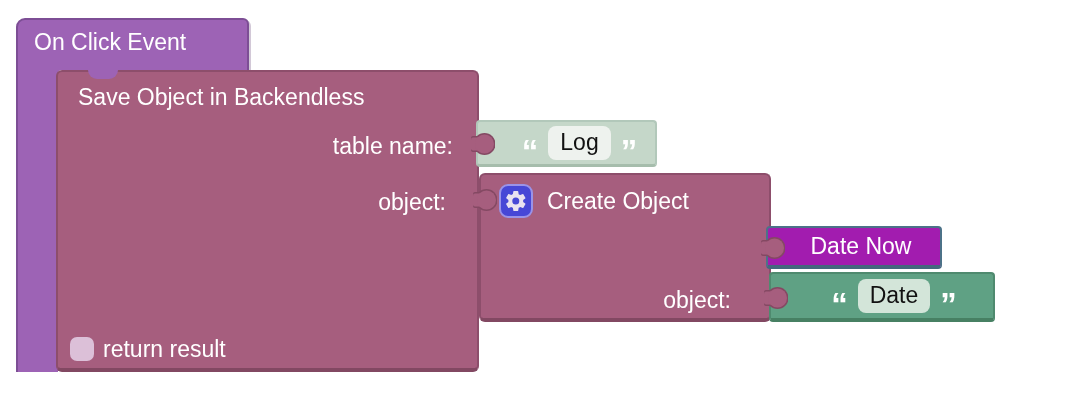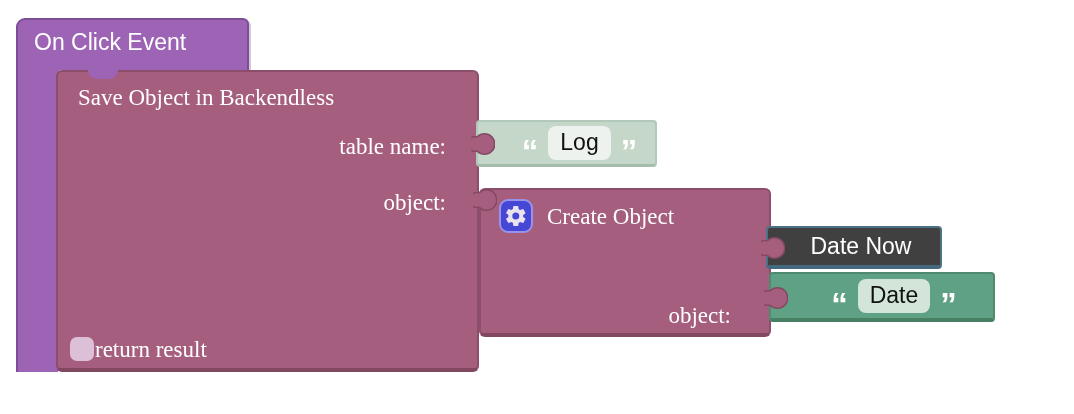--- a/index.html
+++ b/index.html
@@ -25,31 +25,31 @@
   .onclick-label { position: absolute; left: 34px; top: 31px; }
 
   
   .block {
     position: absolute; border-radius: 6px;
   }
   .mauve {
     background: #a65e7e; border: 2px solid #8d4e6b; border-bottom: 4px solid #824862;
   }
   .block-save { left: 56px; top: 70px; width: 423px; height: 302px; }
-  .block-create { left: 479px; top: 188px; width: 292px; height: 149px; }
+  .block-create { left: 479px; top: 173px; width: 292px; height: 149px; }
 
   .block-log {
     left: 476px; top: 120px; width: 181px; height: 47px;
     background: #c5d7c9; border: 2px solid #b2c8ba; border-bottom: 3px solid #a6bdac;
     border-radius: 4px; display: flex; align-items: center; justify-content: center;
     gap: 10px; padding-left: 26px;
   }
   .block-datenow {
     left: 766px; top: 226px; width: 176px; height: 43px;
-    background: #404040; border: 2px solid #4c7288; border-bottom: 4px solid #44687e;
+    background: #a21caf; border: 2px solid #4c7288; border-bottom: 4px solid #44687e;
     border-radius: 4px; display: flex; align-items: center; justify-content: center;
     padding-left: 14px;
   }
   .block-howdy {
     left: 769px; top: 272px; width: 226px; height: 50px;
     background: #5fa184; border: 2px solid #4f8a6f; border-bottom: 4px solid #478063;
     border-radius: 4px; display: flex; align-items: center; justify-content: center;
     gap: 10px; padding-left: 24px;
   }
 
@@ -67,26 +67,26 @@
   
   .knob { position: absolute; width: 24px; height: 30px; }
   .ko { fill: #844963; }
   .kf { fill: #a65e7e; }
   .knob-log    { left: 471px; top: 129px; }
   .knob-object { left: 473px; top: 185px; }
   .knob-ts     { left: 761px; top: 233px; }
   .knob-msg    { left: 764px; top: 283px; }
 
   
-  .row { position: absolute; display: flex; align-items: center; font-family: Liberation Serif, serif; }
+  .row { position: absolute; display: flex; align-items: center; }
   .row-right { justify-content: flex-end; }
   .save-title   { left: 20px; top: 14px; }
-  .save-row-table  { left: 0; right: 31px; top: 52px;  height: 45px; }
+  .save-row-table  { left: 0; right: 24px; top: 52px;  height: 45px; }
   .save-row-object { left: 0; right: 31px; top: 108px; height: 45px; }
-  .save-row-return { left: 12px; top: 262px; height: 30px; gap: 1px; }
+  .save-row-return { left: 12px; top: 262px; height: 30px; gap: 9px; }
   .create-row-head { left: 18px; top: 9px; height: 34px; gap: 14px; }
   .create-row-ts   { left: 0; right: 38px; top: 52px;  height: 46px; }
   .create-row-msg  { left: 0; right: 38px; top: 102px; height: 46px; }
 
   
   .gear-btn {
     width: 34px; height: 34px; border-radius: 9px;
     background: #4747d6; border: 2px solid #9a93e8;
     display: flex; align-items: center; justify-content: center;
     flex: 0 0 auto; cursor: pointer;

